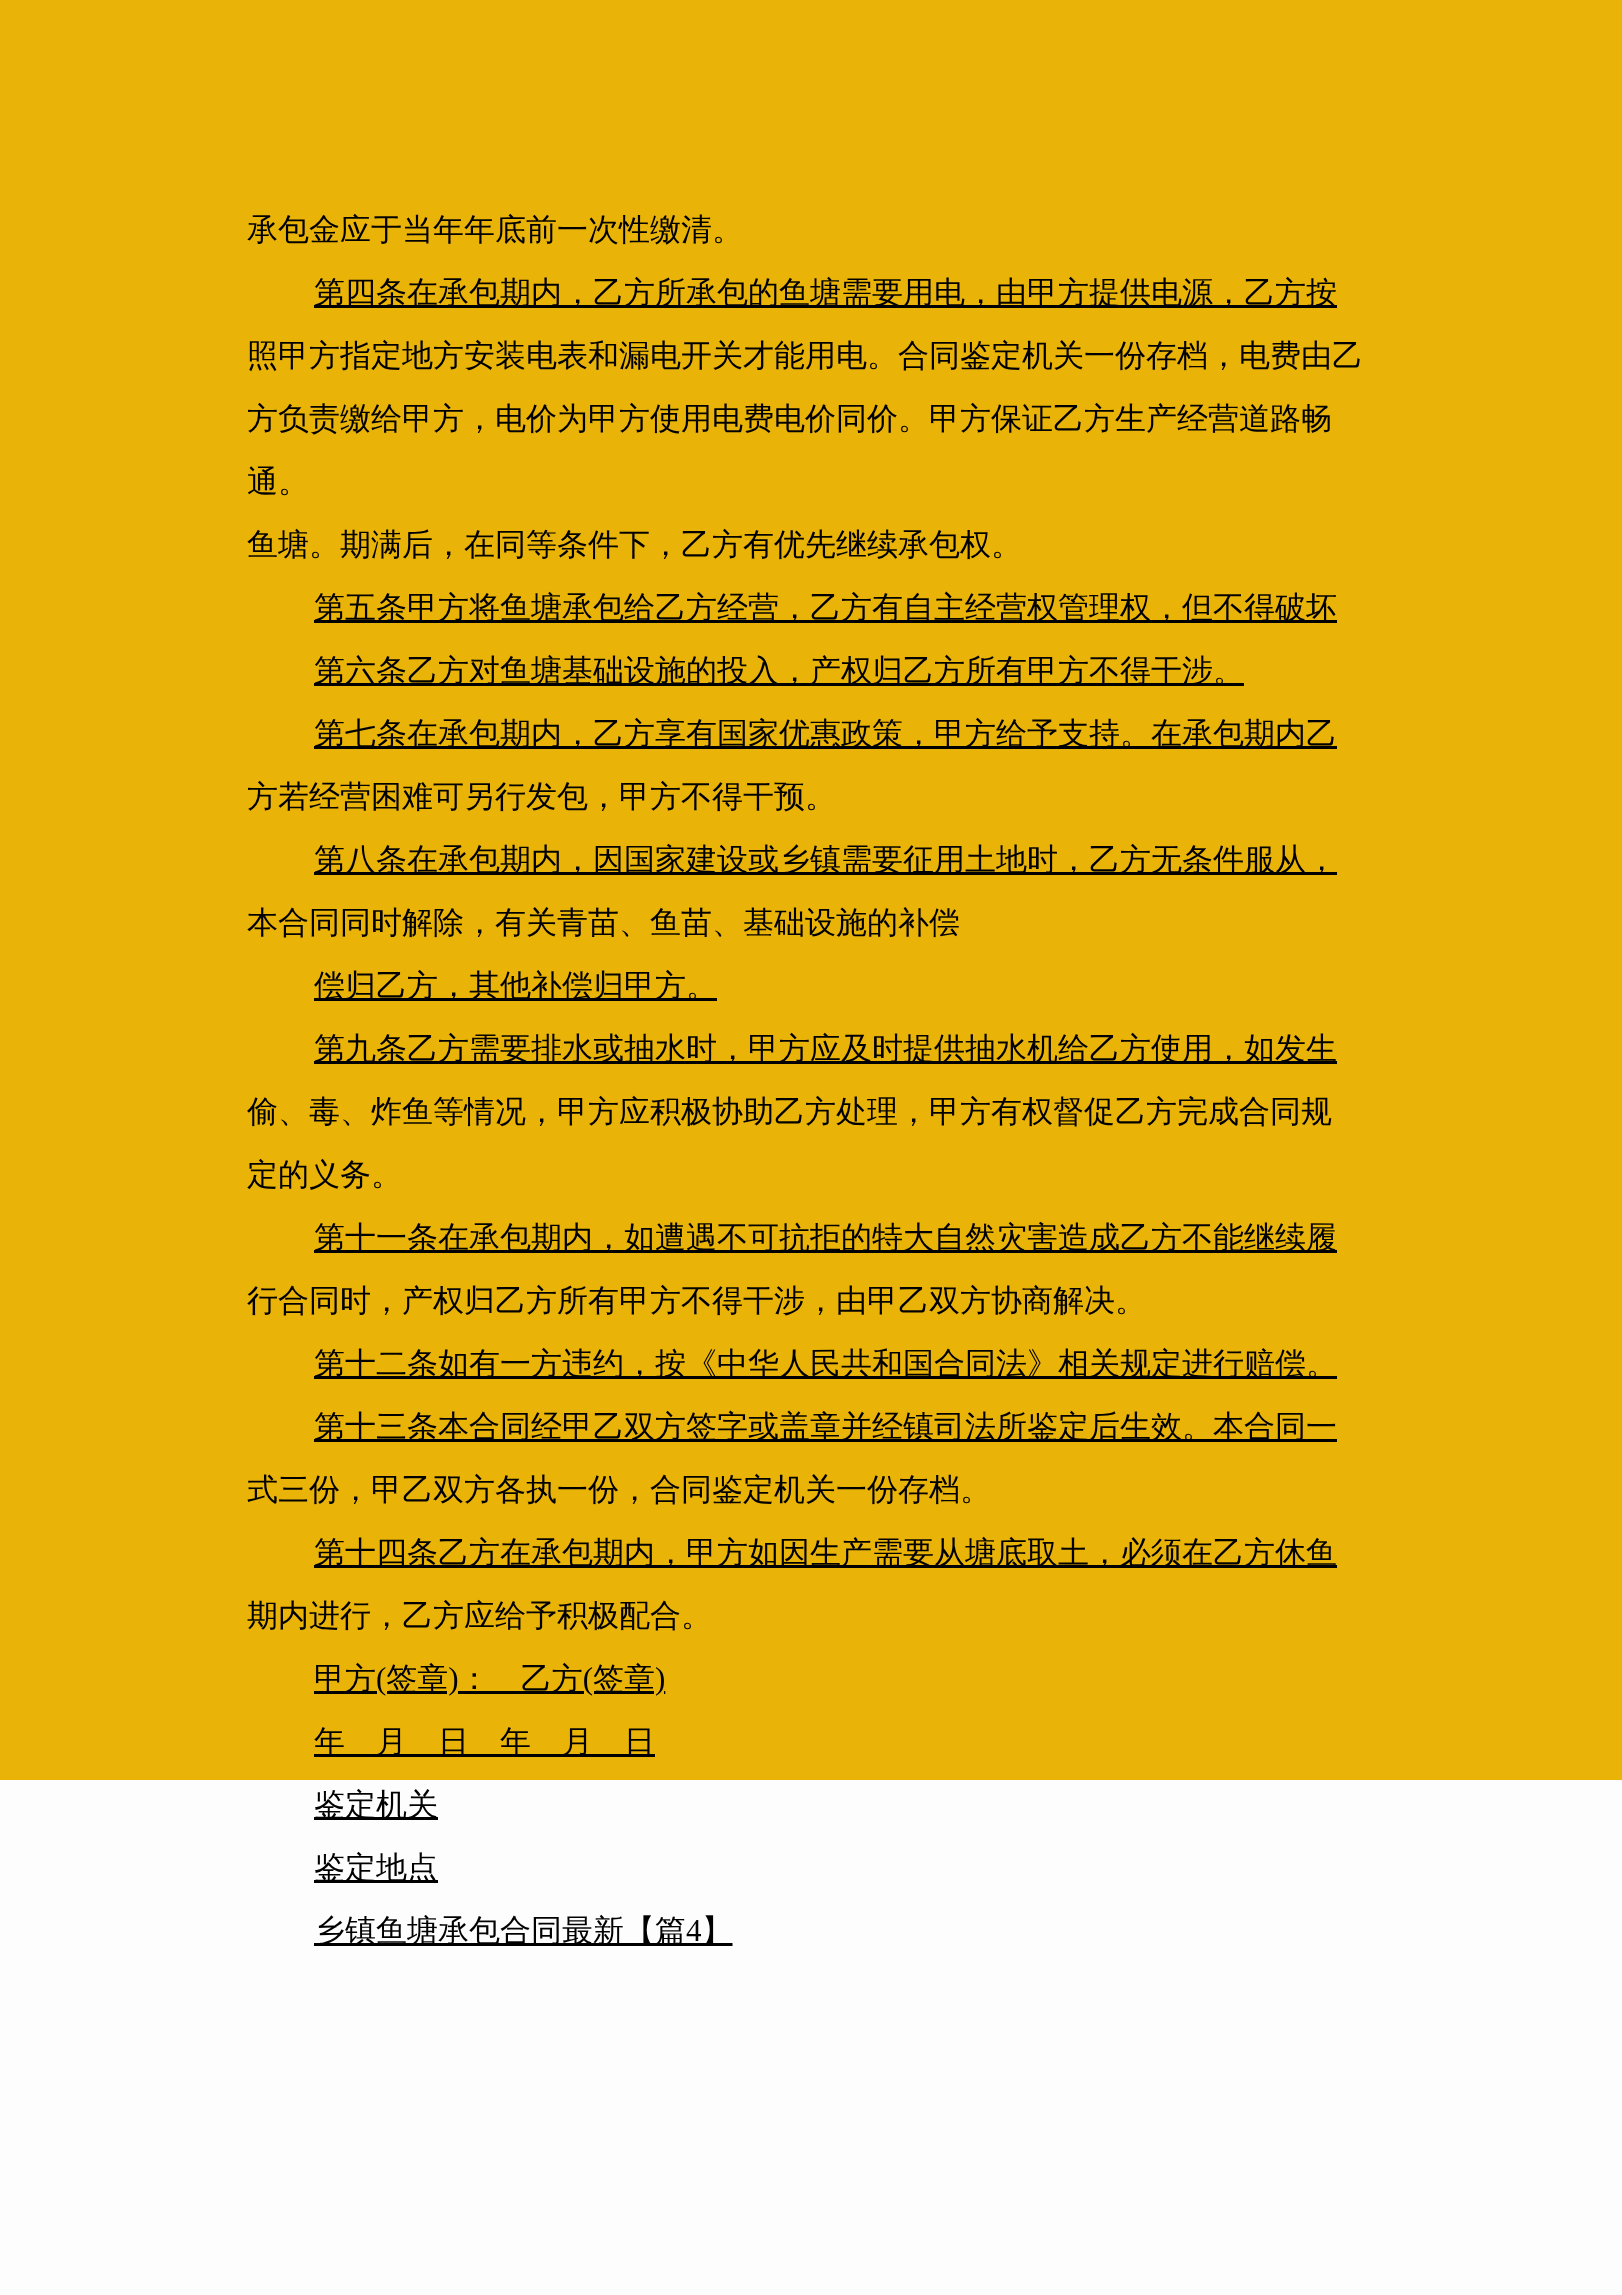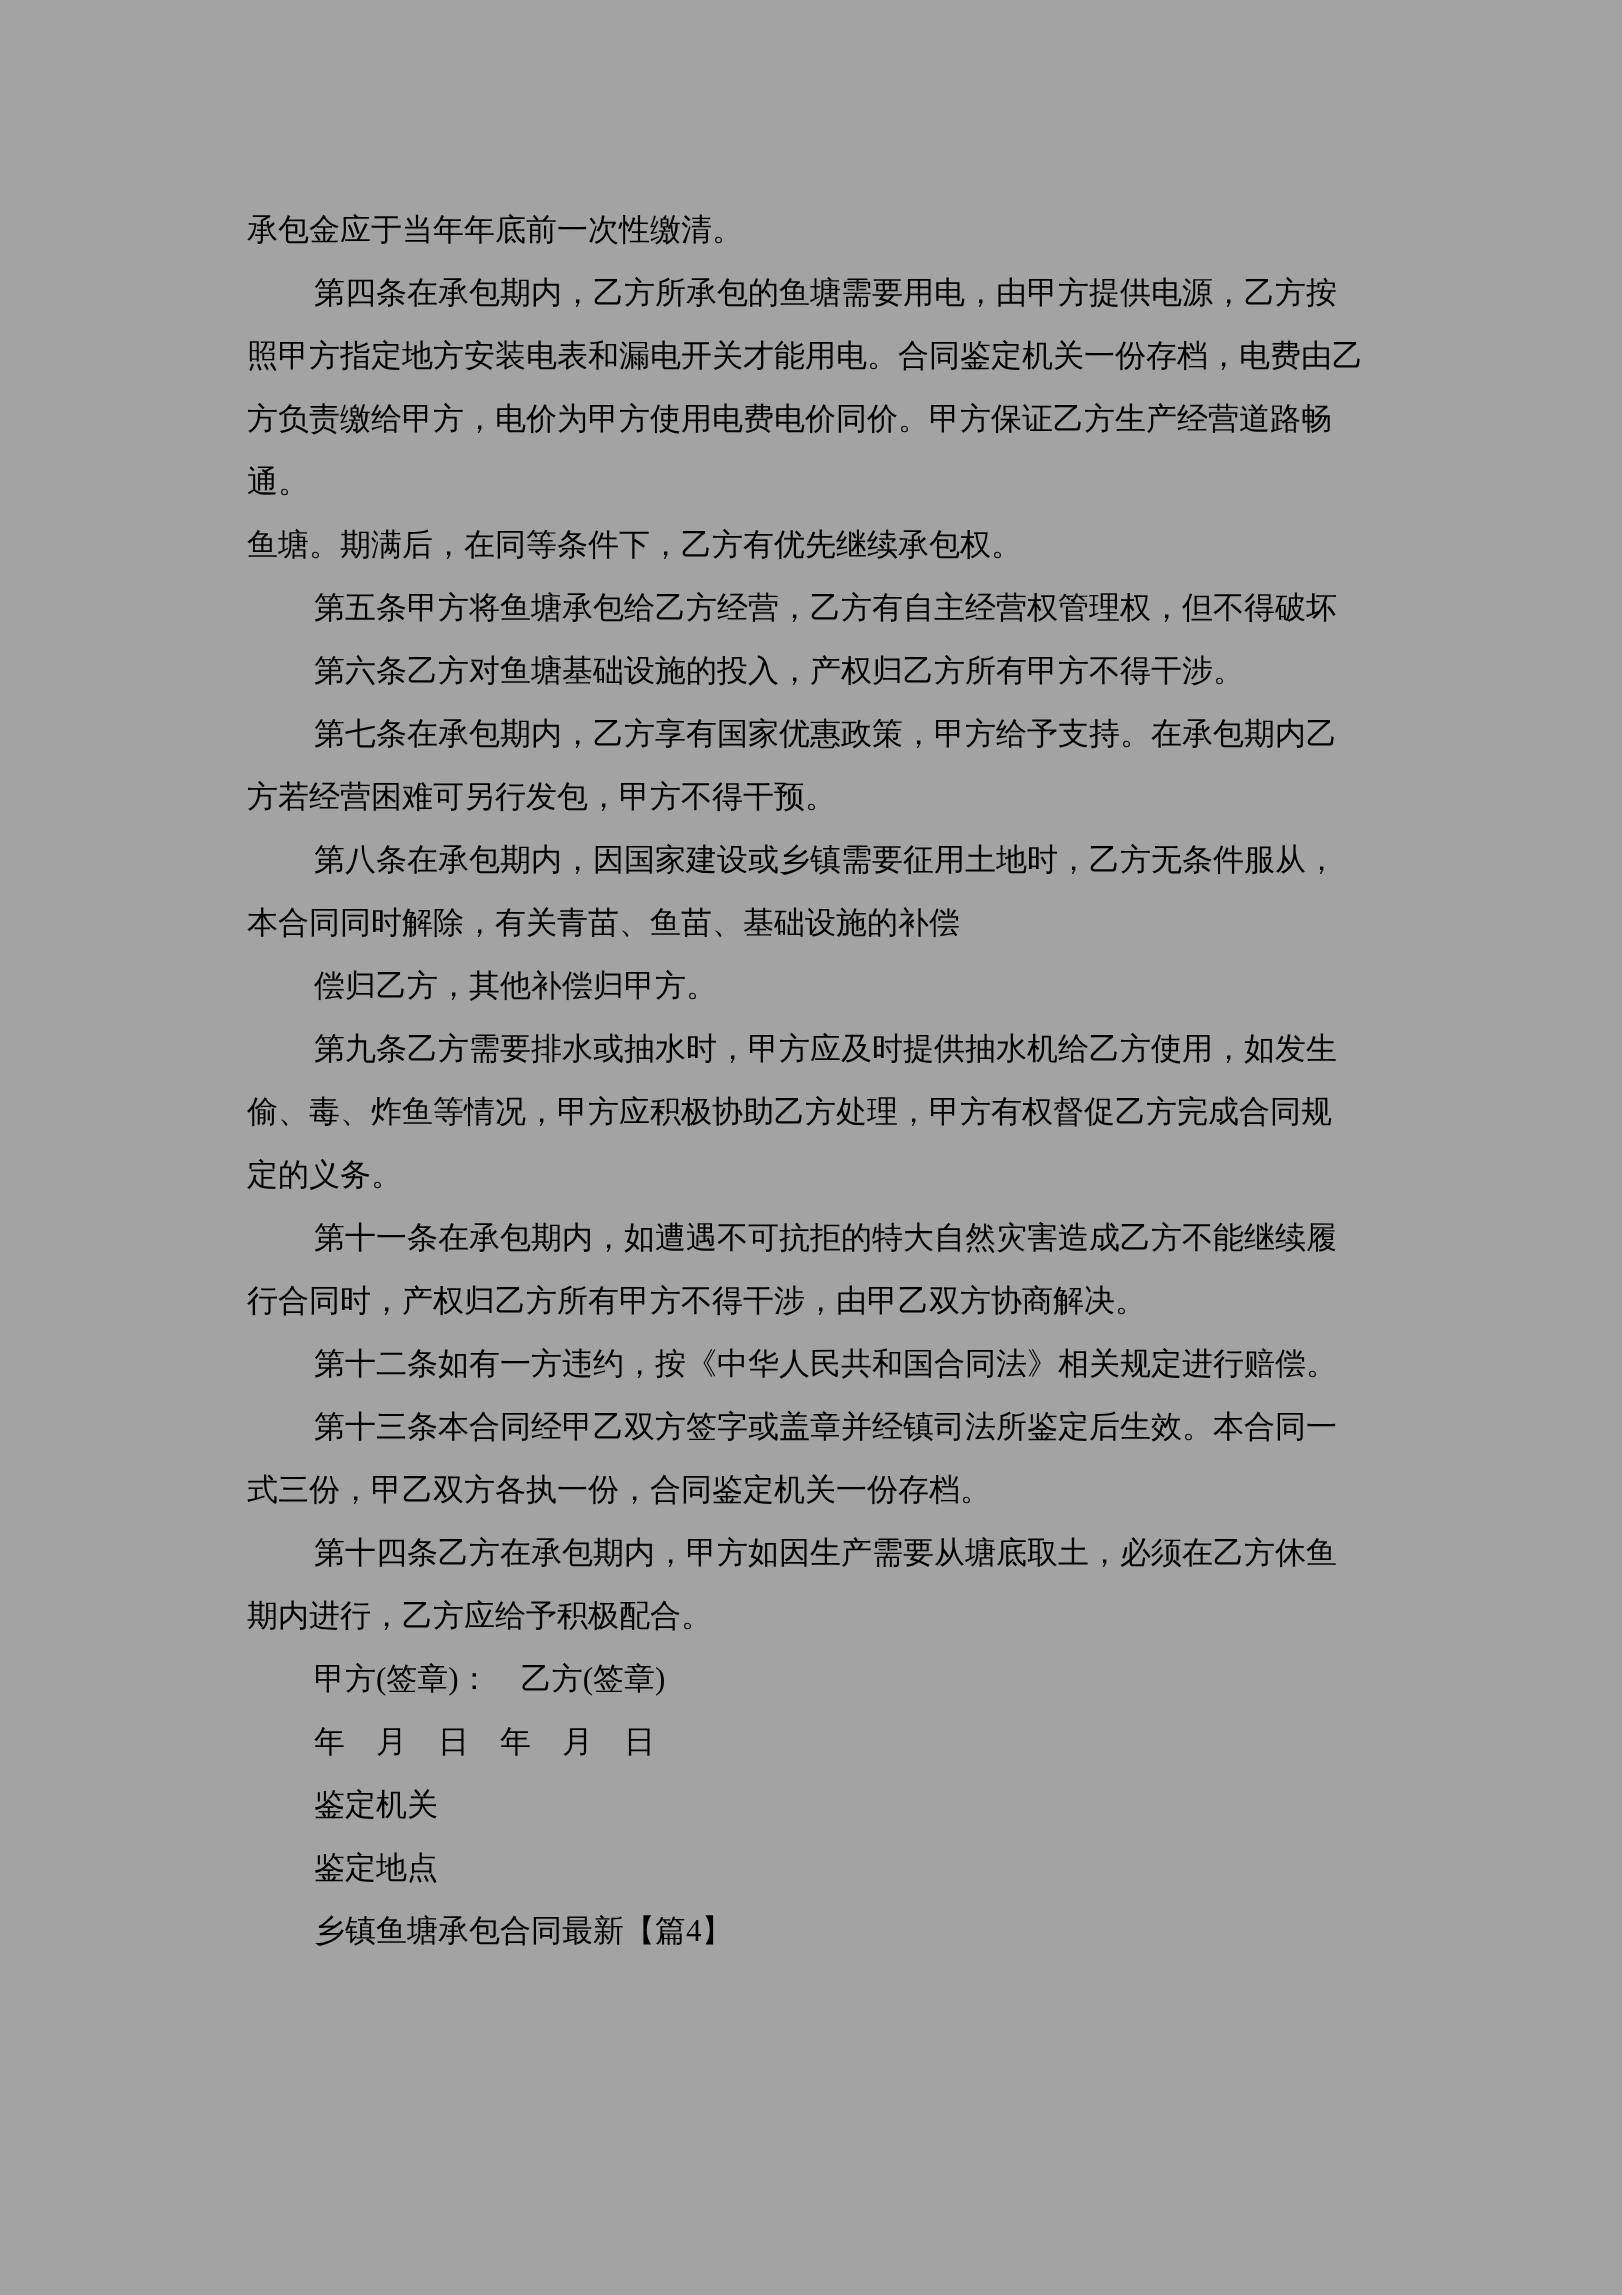--- a/index.html
+++ b/index.html
@@ -8,37 +8,38 @@
   }
   body {
     width: 1623px;
     height: 2295px;
     background: #fdfdfd;
     overflow: hidden;
   }
   .page {
     box-sizing: border-box;
     width: 1623px;
-    height: 2295px;
-    background: #a3a3a3;
+    height: 1780px;
+    background: #eab308;
     padding: 198px 242px 0 247px;
   }
   .text-block {
     width: 1134px;
   }
   .line {
     font-family: "Liberation Serif", "DejaVu Serif", serif;
     font-size: 31px;
     line-height: 63px;
     color: #000000;
     white-space: pre;
     letter-spacing: 0;
   }
   .line.indent {
     padding-left: 67px;
+    text-decoration: underline;
   }
 </style>
 </head>
 <body>
 
 <div class="page">
   <div class="text-block">
       <div class="line">承包金应于当年年底前一次性缴清。</div>
       <div class="line indent">第四条在承包期内，乙方所承包的鱼塘需要用电，由甲方提供电源，乙方按</div>
       <div class="line">照甲方指定地方安装电表和漏电开关才能用电。合同鉴定机关一份存档，电费由乙</div>

